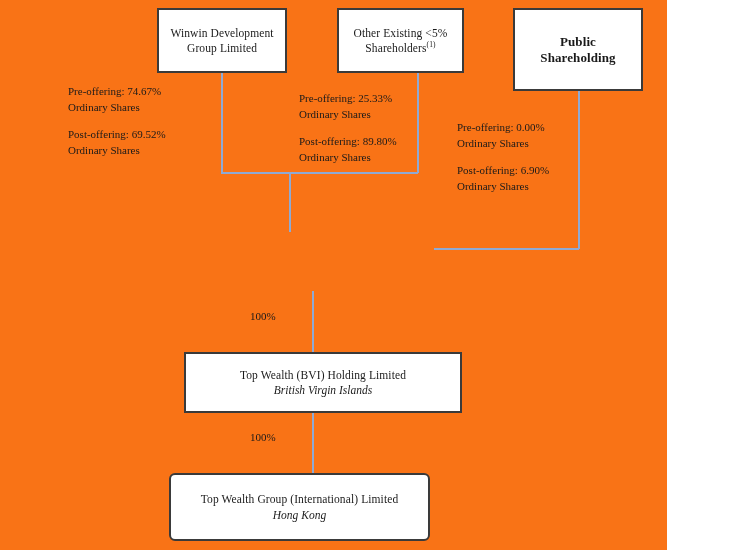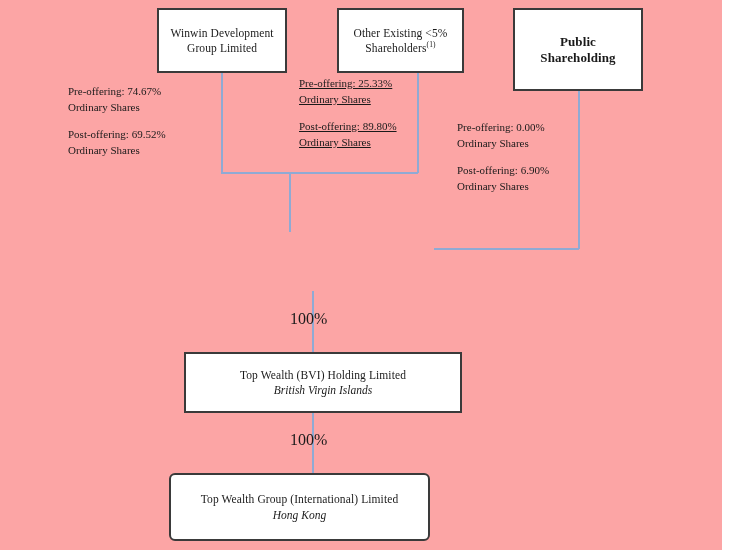--- a/index.html
+++ b/index.html
@@ -7,23 +7,23 @@
     margin: 0;
     padding: 0;
     background: #ffffff;
   }
   body {
     font-family: "Liberation Serif", "DejaVu Serif", serif;
     color: #1a1a1a;
   }
   #chart-canvas {
     position: relative;
-    width: 722px;
+    width: 667px;
     height: 550px;
-    background: #fca5a5;
+    background: #f97316;
     overflow: hidden;
   }
 
   
   .entity-box {
     position: absolute;
     box-sizing: border-box;
     border: 2px solid #3a3a3a;
     background: #ffffff;
     display: flex;
@@ -71,24 +71,23 @@
     font-size: 11px;
     line-height: 1.45;
     z-index: 2;
     white-space: nowrap;
   }
   .annot .grp { display: block; }
   .annot .spacer { display: block; height: 11px; }
 
   .pct-label {
     position: absolute;
-    font-size: 16px;
+    font-size: 11px;
     z-index: 2;
     white-space: nowrap;
-    margin-left: 40px;
   }
 </style>
 </head>
 <body>
 
 <div id="chart-canvas">
 
   <div class="conn v" style="left:221px; top:73px; height:100px;"></div>
 
   <div class="conn v" style="left:417px; top:73px; height:100px;"></div>
@@ -120,21 +119,21 @@
   </div>
 
   <div class="annot" style="left:68px; top:84px;">
     <span class="grp">Pre-offering: 74.67%</span>
     <span class="grp">Ordinary Shares</span>
     <span class="spacer"></span>
     <span class="grp">Post-offering: 69.52%</span>
     <span class="grp">Ordinary Shares</span>
   </div>
 
-  <div class="annot" style="left:299px; top:76px;text-decoration:underline;">
+  <div class="annot" style="left:299px; top:91px;">
     <span class="grp">Pre-offering: 25.33%</span>
     <span class="grp">Ordinary Shares</span>
     <span class="spacer"></span>
     <span class="grp">Post-offering: 89.80%</span>
     <span class="grp">Ordinary Shares</span>
   </div>
 
   <div class="annot" style="left:457px; top:120px;">
     <span class="grp">Pre-offering: 0.00%</span>
     <span class="grp">Ordinary Shares</span>

